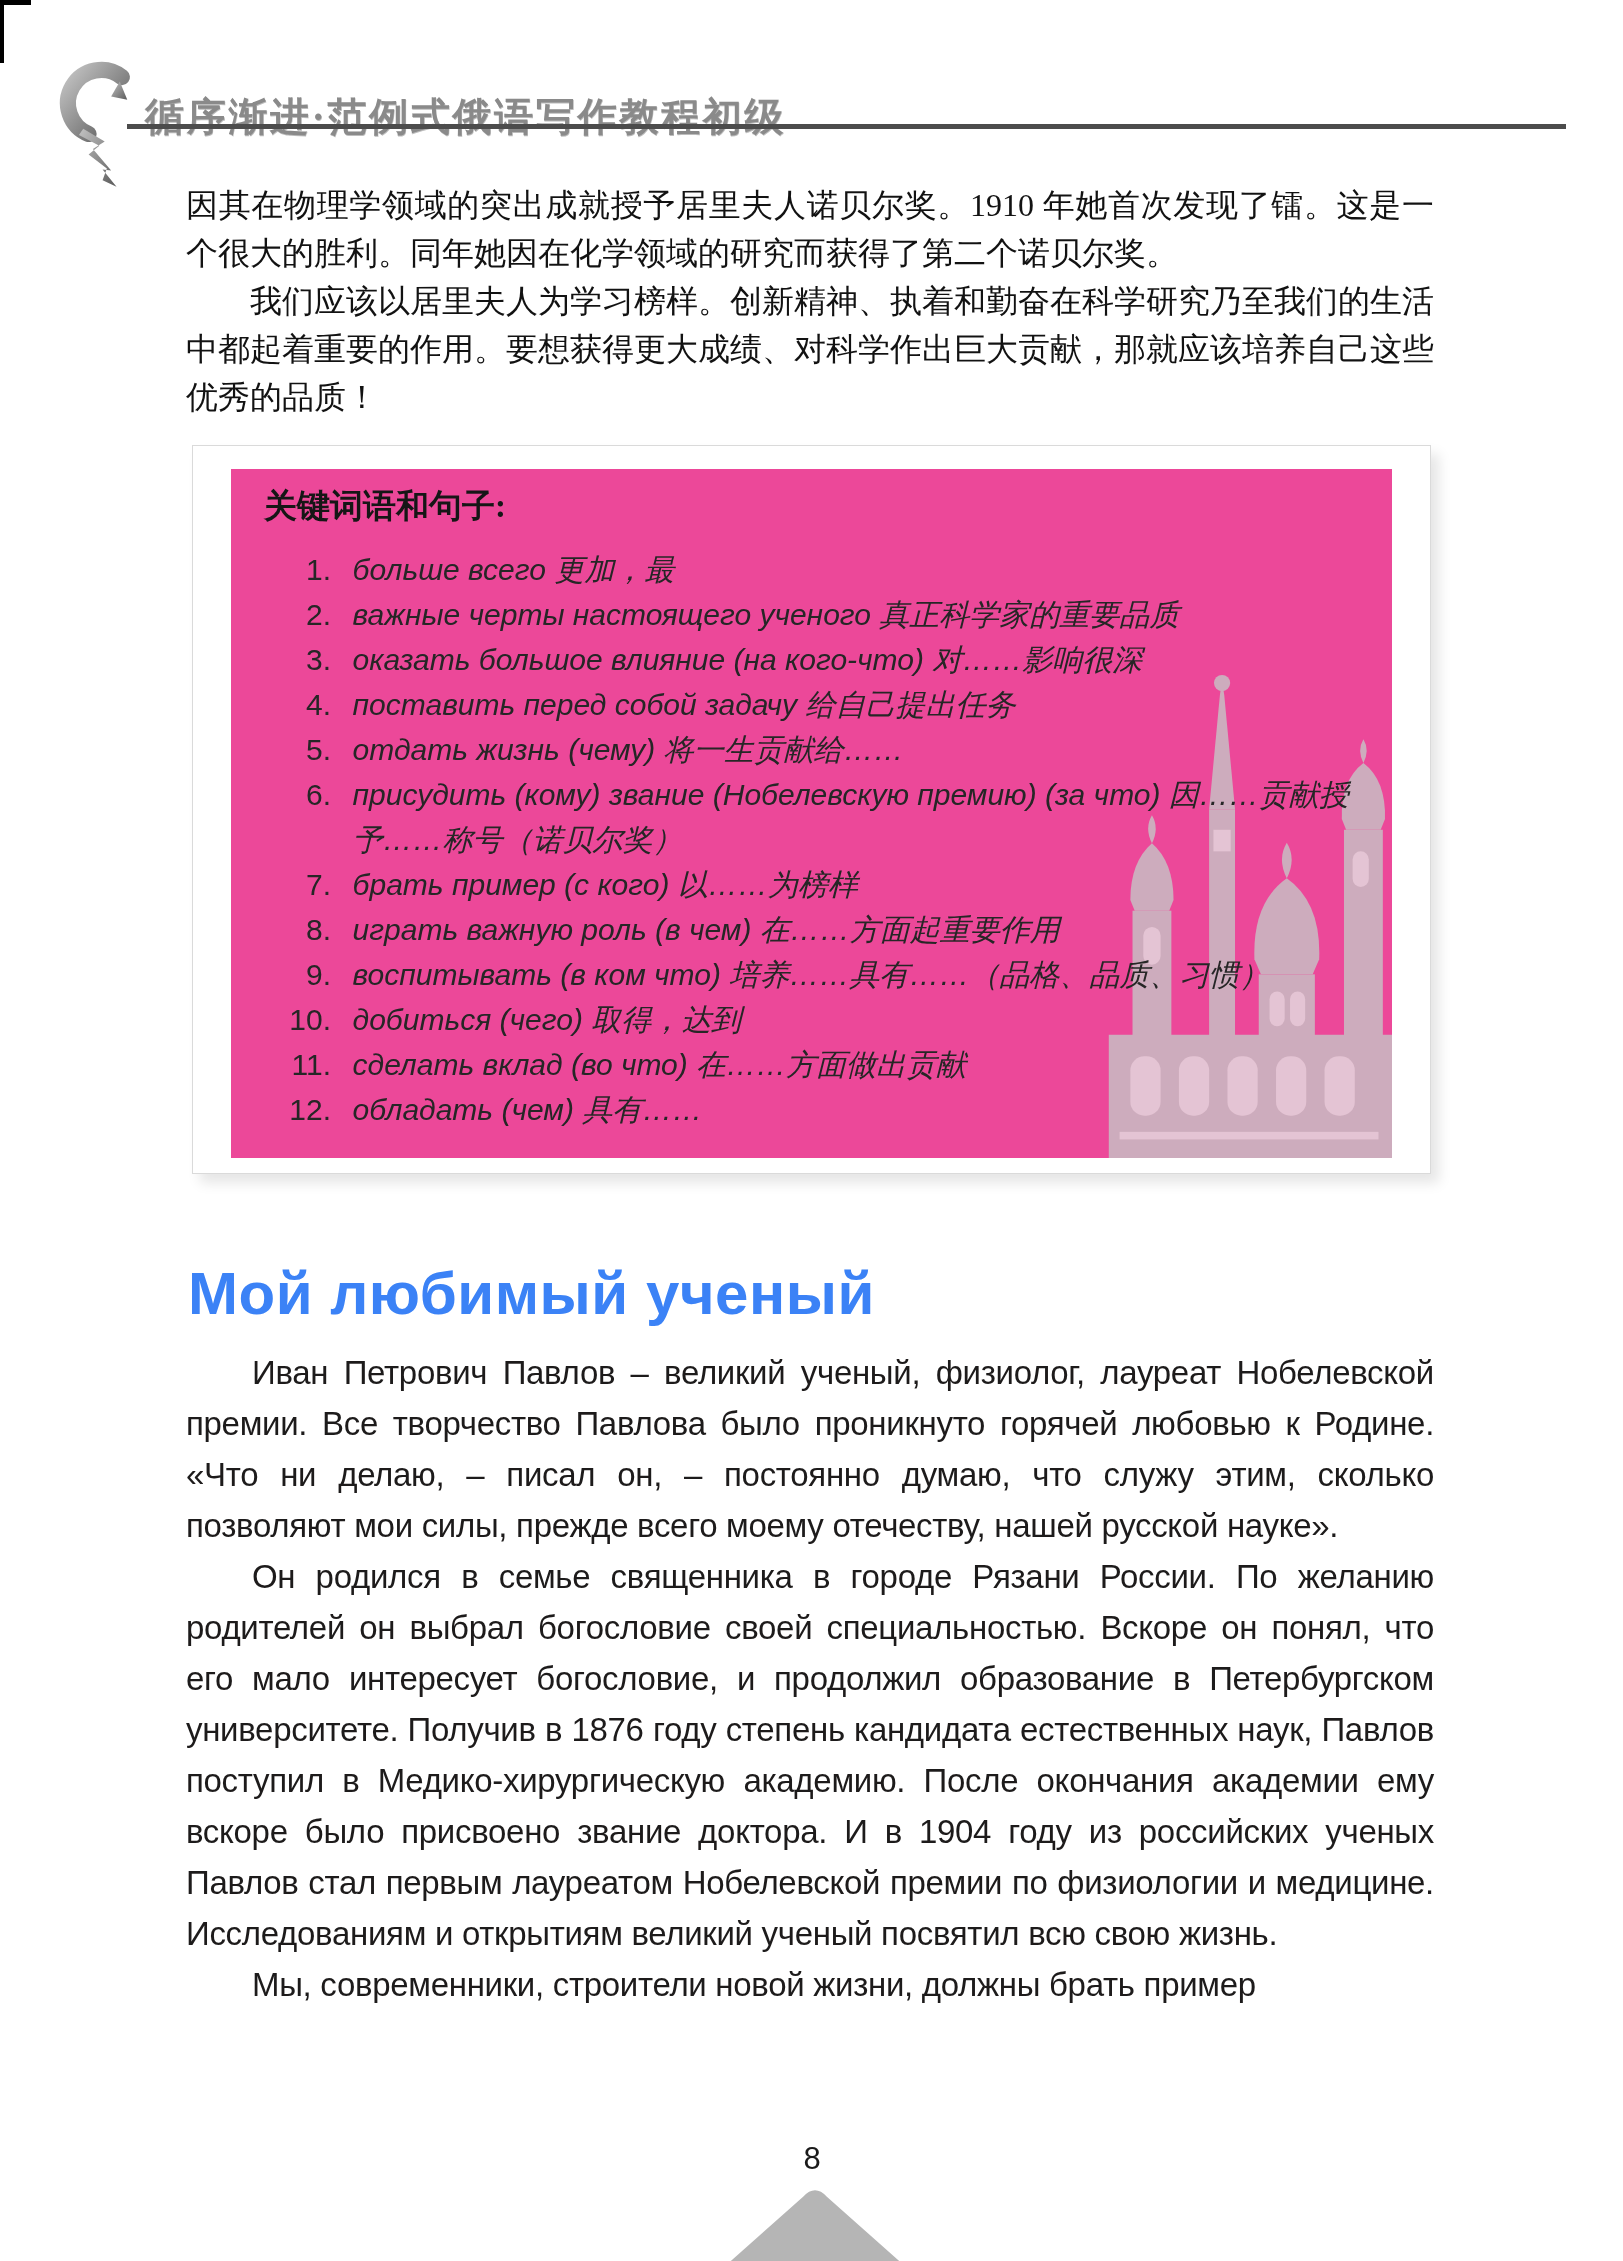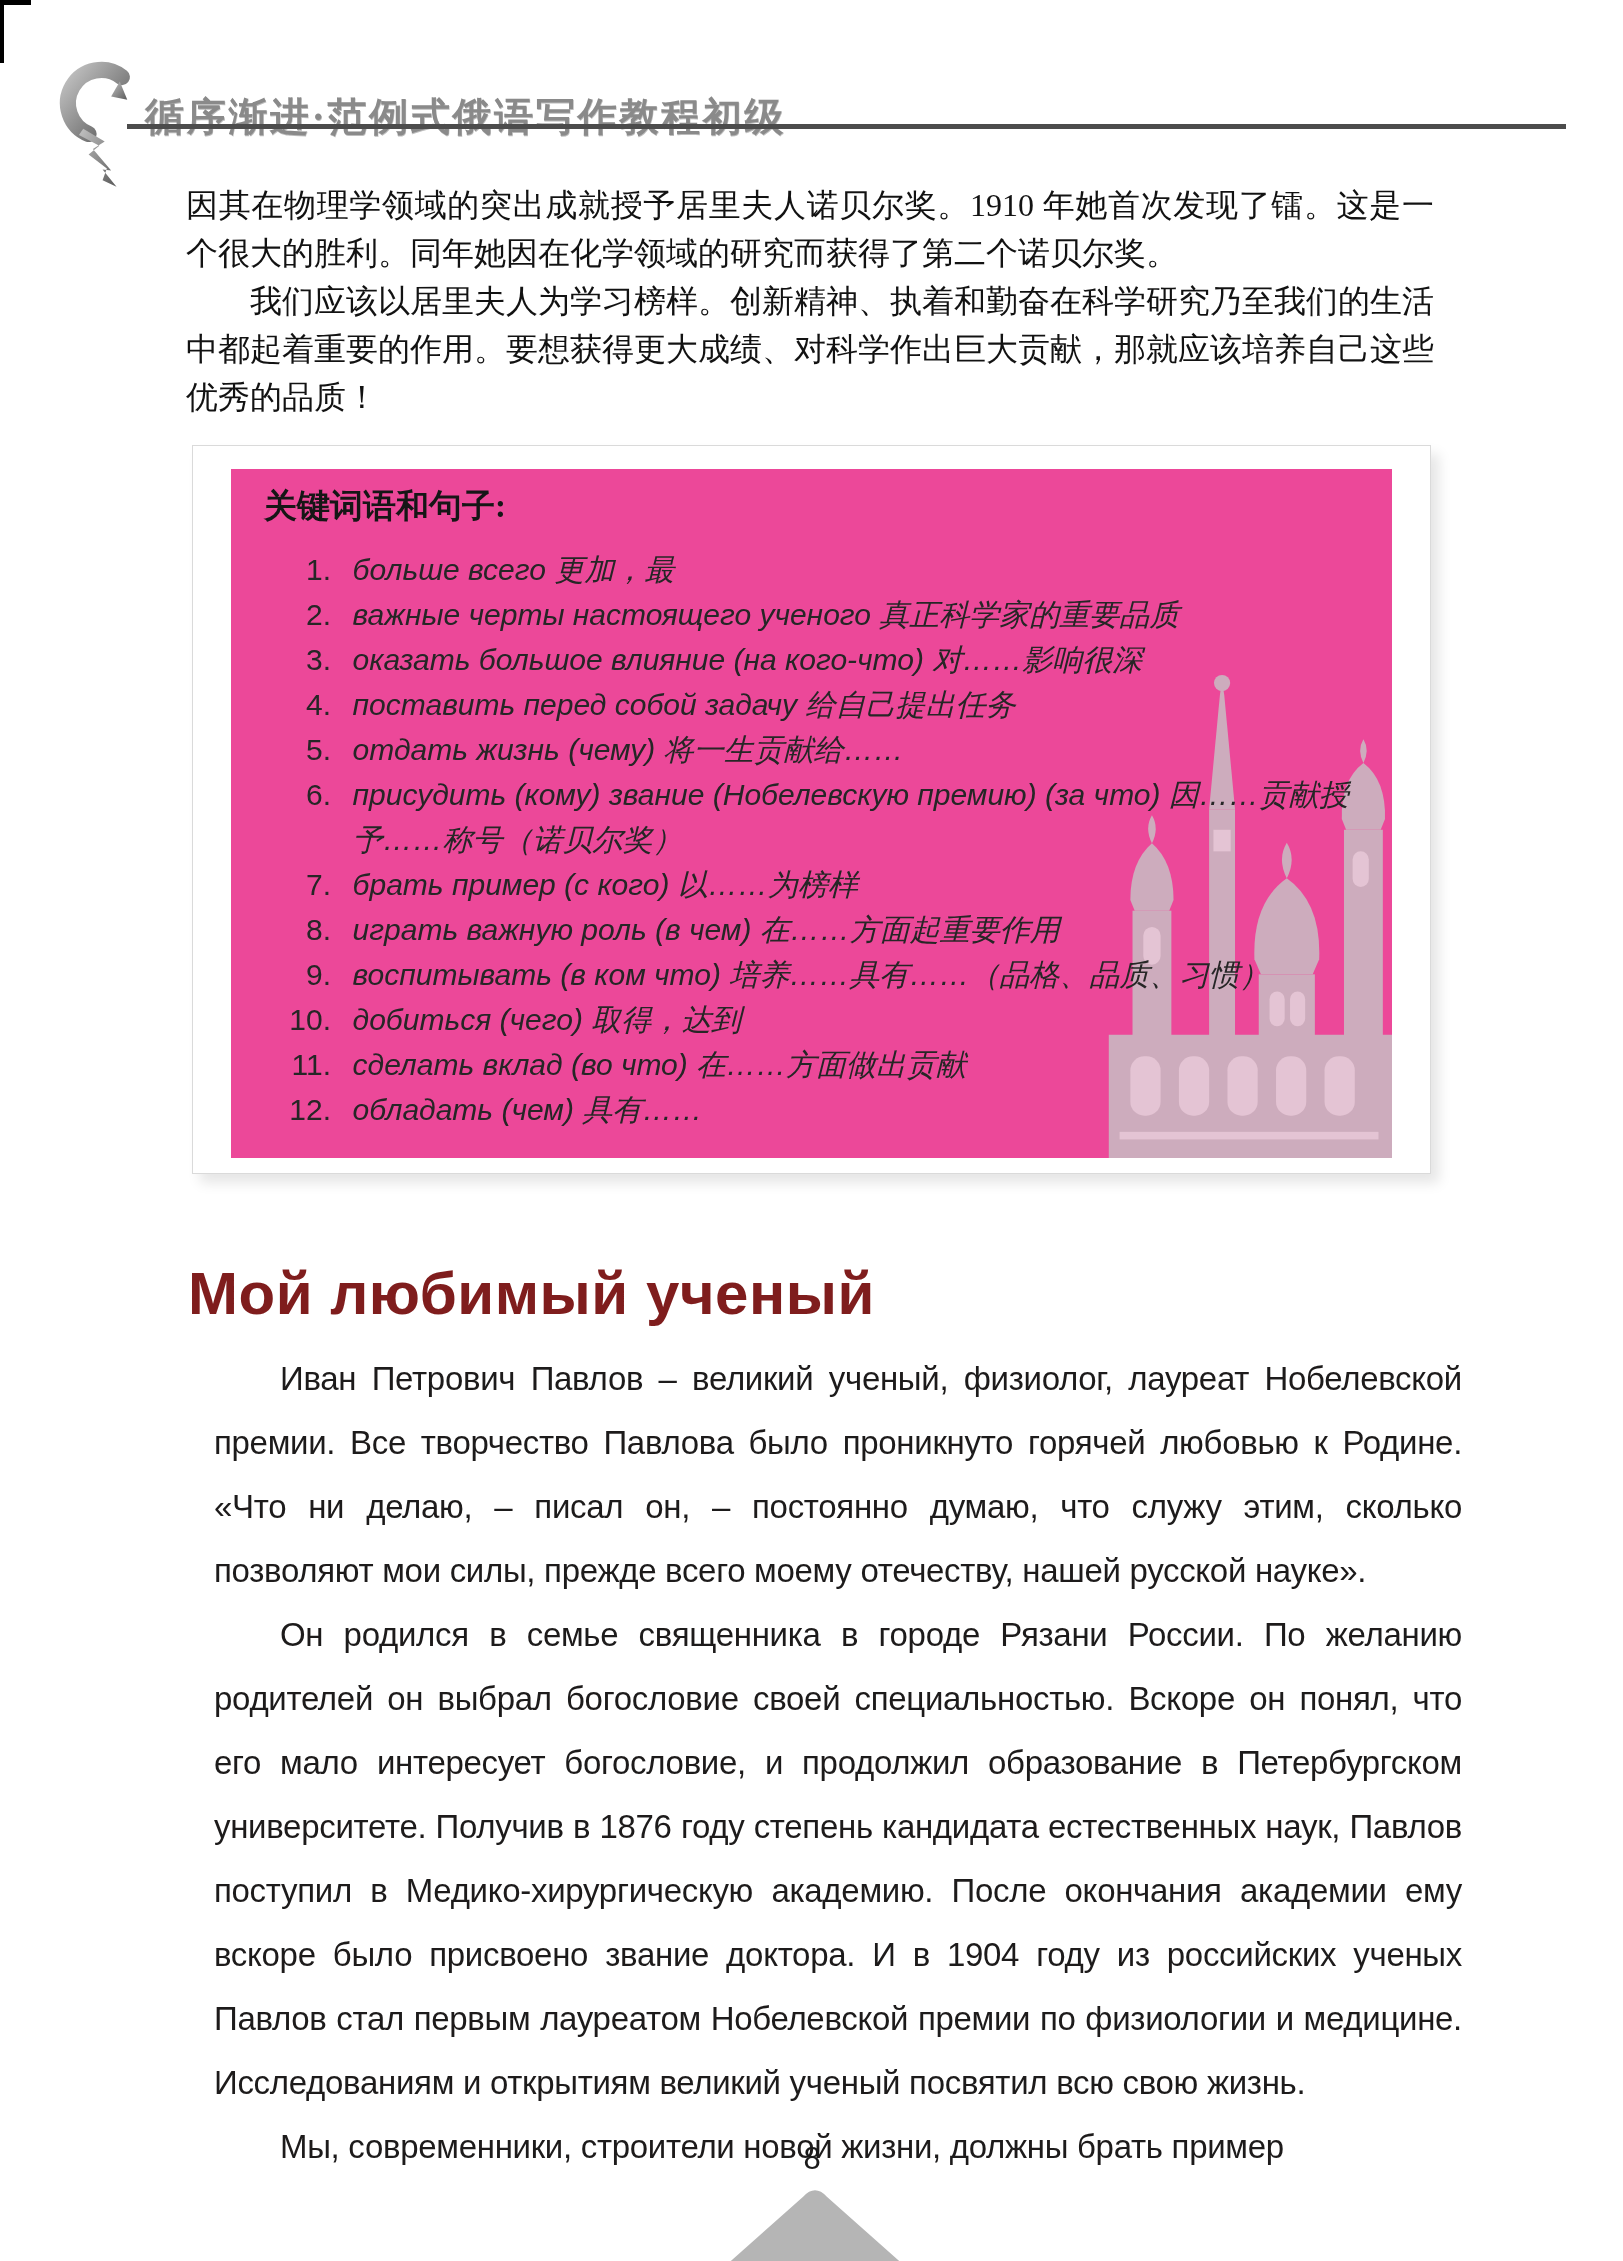--- a/index.html
+++ b/index.html
@@ -52,27 +52,27 @@
     font-size:33px;color:#161616;
   }
   .kb-list{position:relative;margin-top:18.4px;}
   .kb-row{display:flex;font-size:30px;line-height:45px;color:#262626;}
   .kb-num{flex:0 0 auto;width:100px;text-align:right;}
   .kb-text{flex:1;margin-left:21.6px;padding-right:12px;font-style:italic;}
 
   
   .essay-title{
     position:absolute;left:188px;top:1259px;
-    font-size:60px;font-weight:bold;color:#7f1d1d;letter-spacing:0.5px;
+    font-size:60px;font-weight:bold;color:#3b82f6;letter-spacing:0.5px;
     white-space:nowrap;
   }
   .essay{
     position:absolute;left:186px;top:1347px;width:1248px;
-    font-size:33px;line-height:64px;color:#1d1b1b;
-    text-align:justify;letter-spacing:-0.3px;margin-left:28px;
+    font-size:33px;line-height:51px;color:#1d1b1b;
+    text-align:justify;letter-spacing:-0.3px;
   }
   .essay p{margin:0;text-indent:2em;}
 
   
   .page-num{
     position:absolute;left:0;top:2141px;width:1624px;
     text-align:center;font-size:31px;color:#1a1a1a;
   }
   .corner-triangle{position:absolute;left:723px;top:2186px;width:184px;height:75px;}
 </style>

